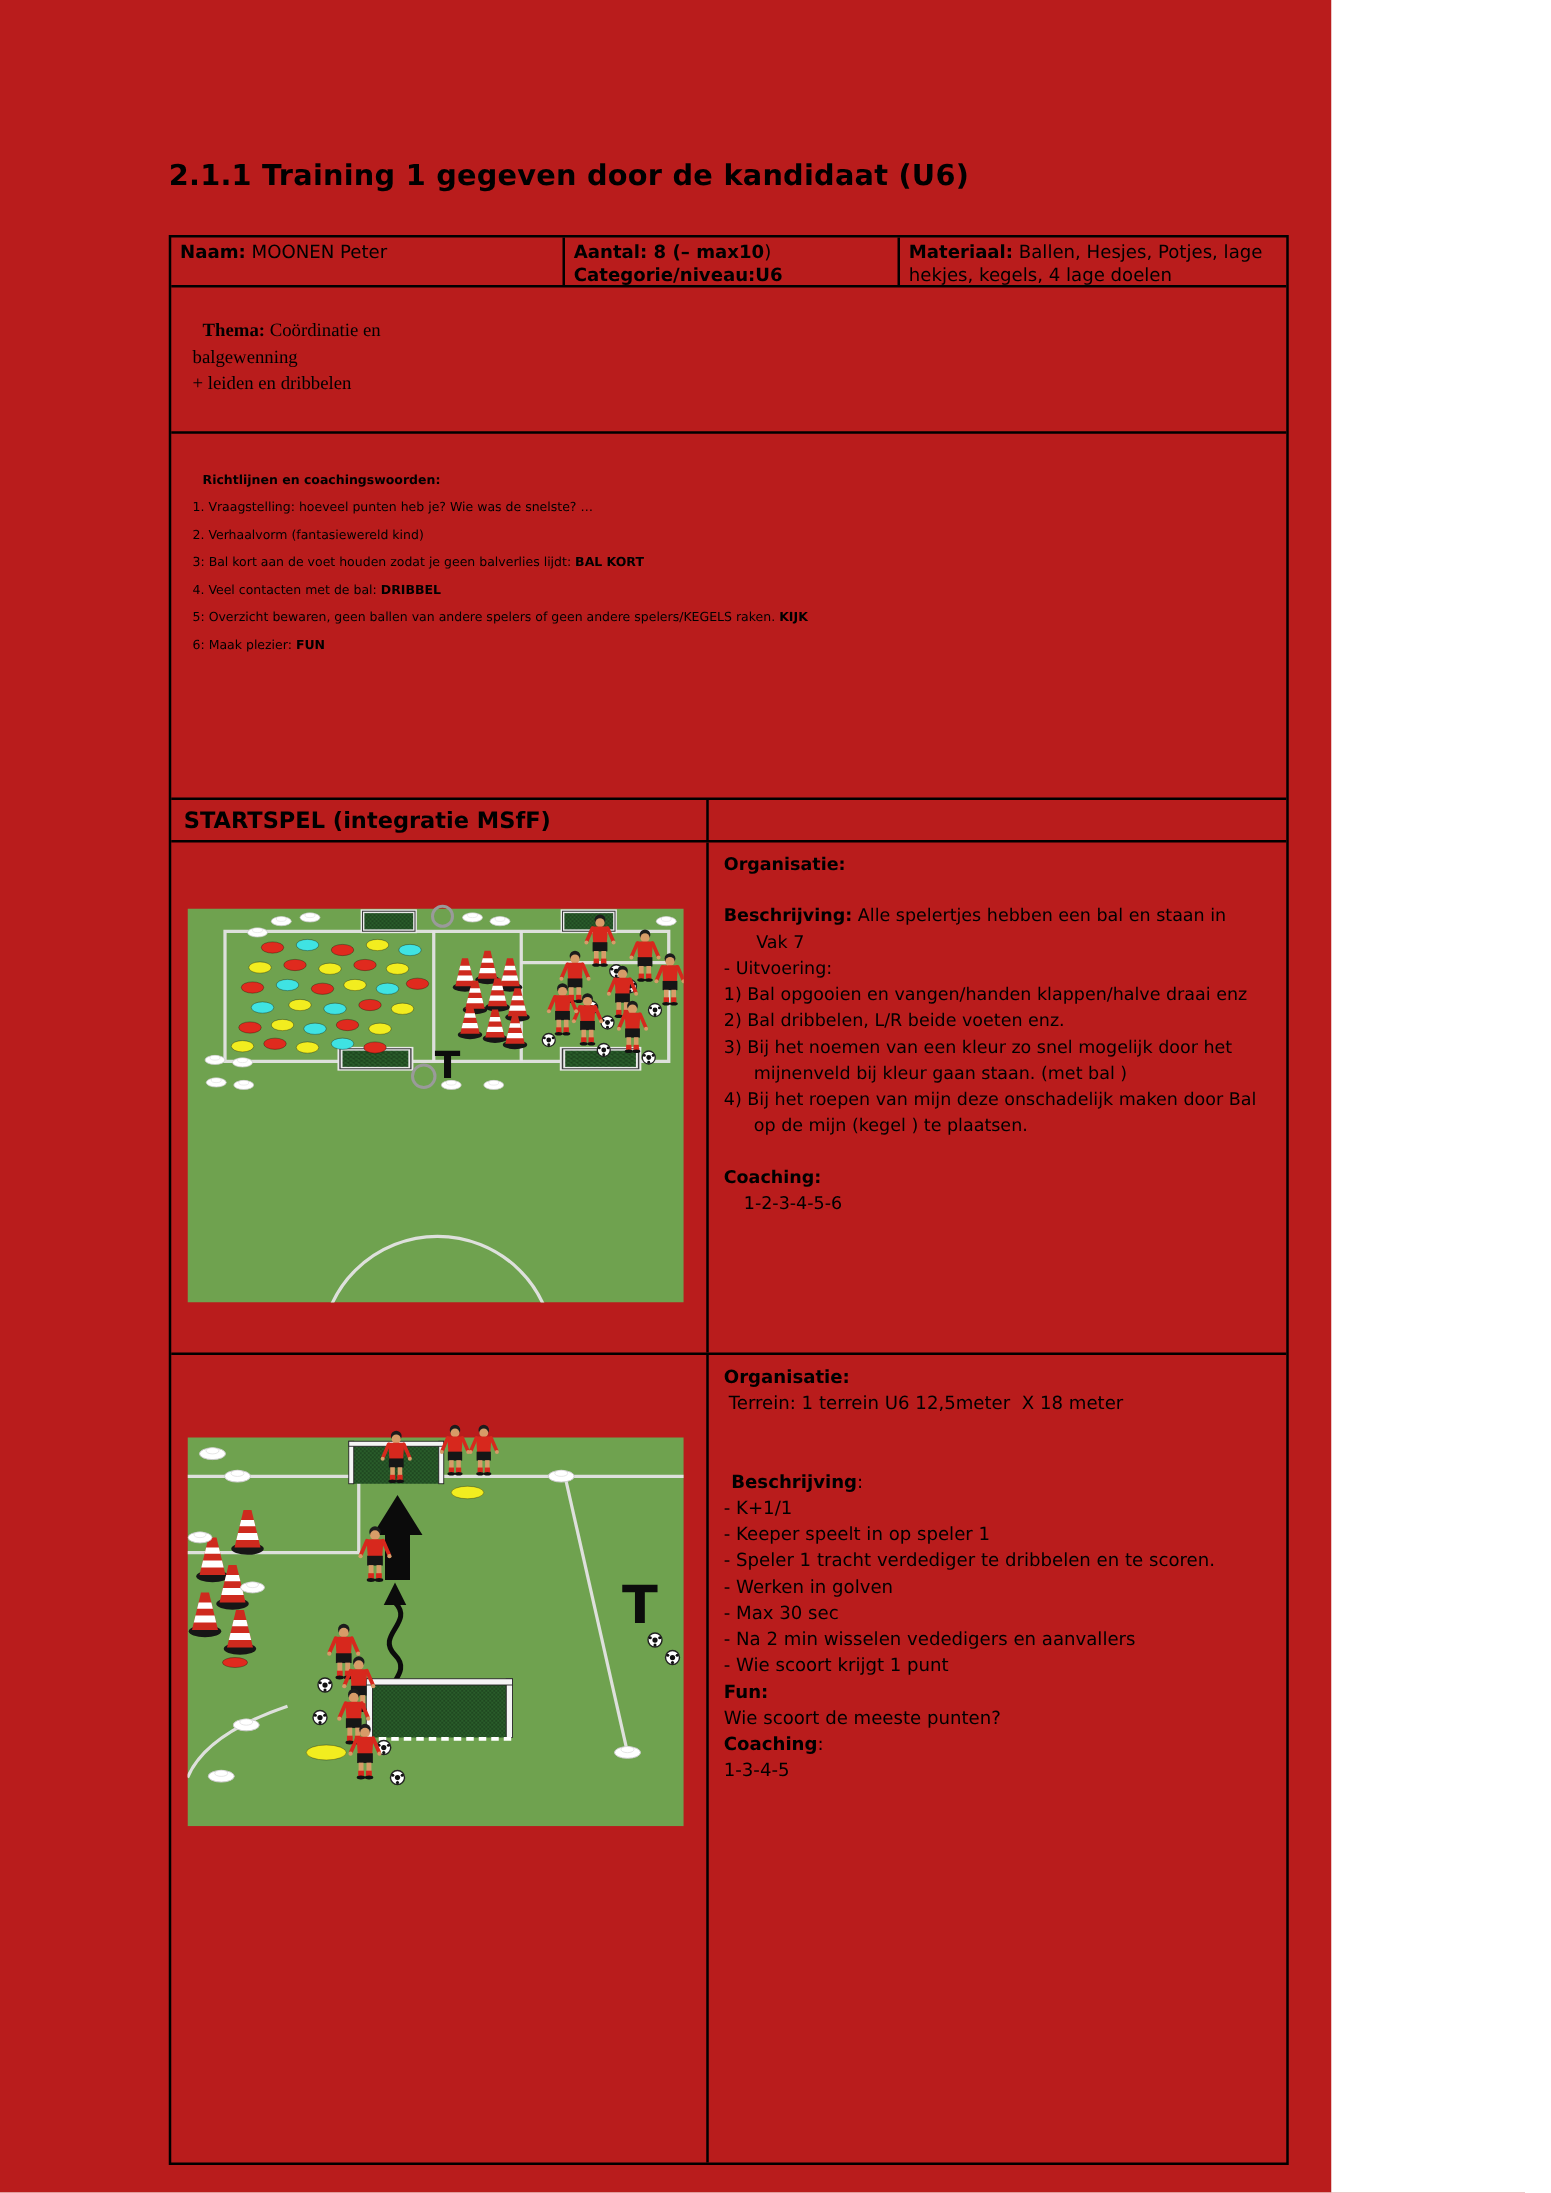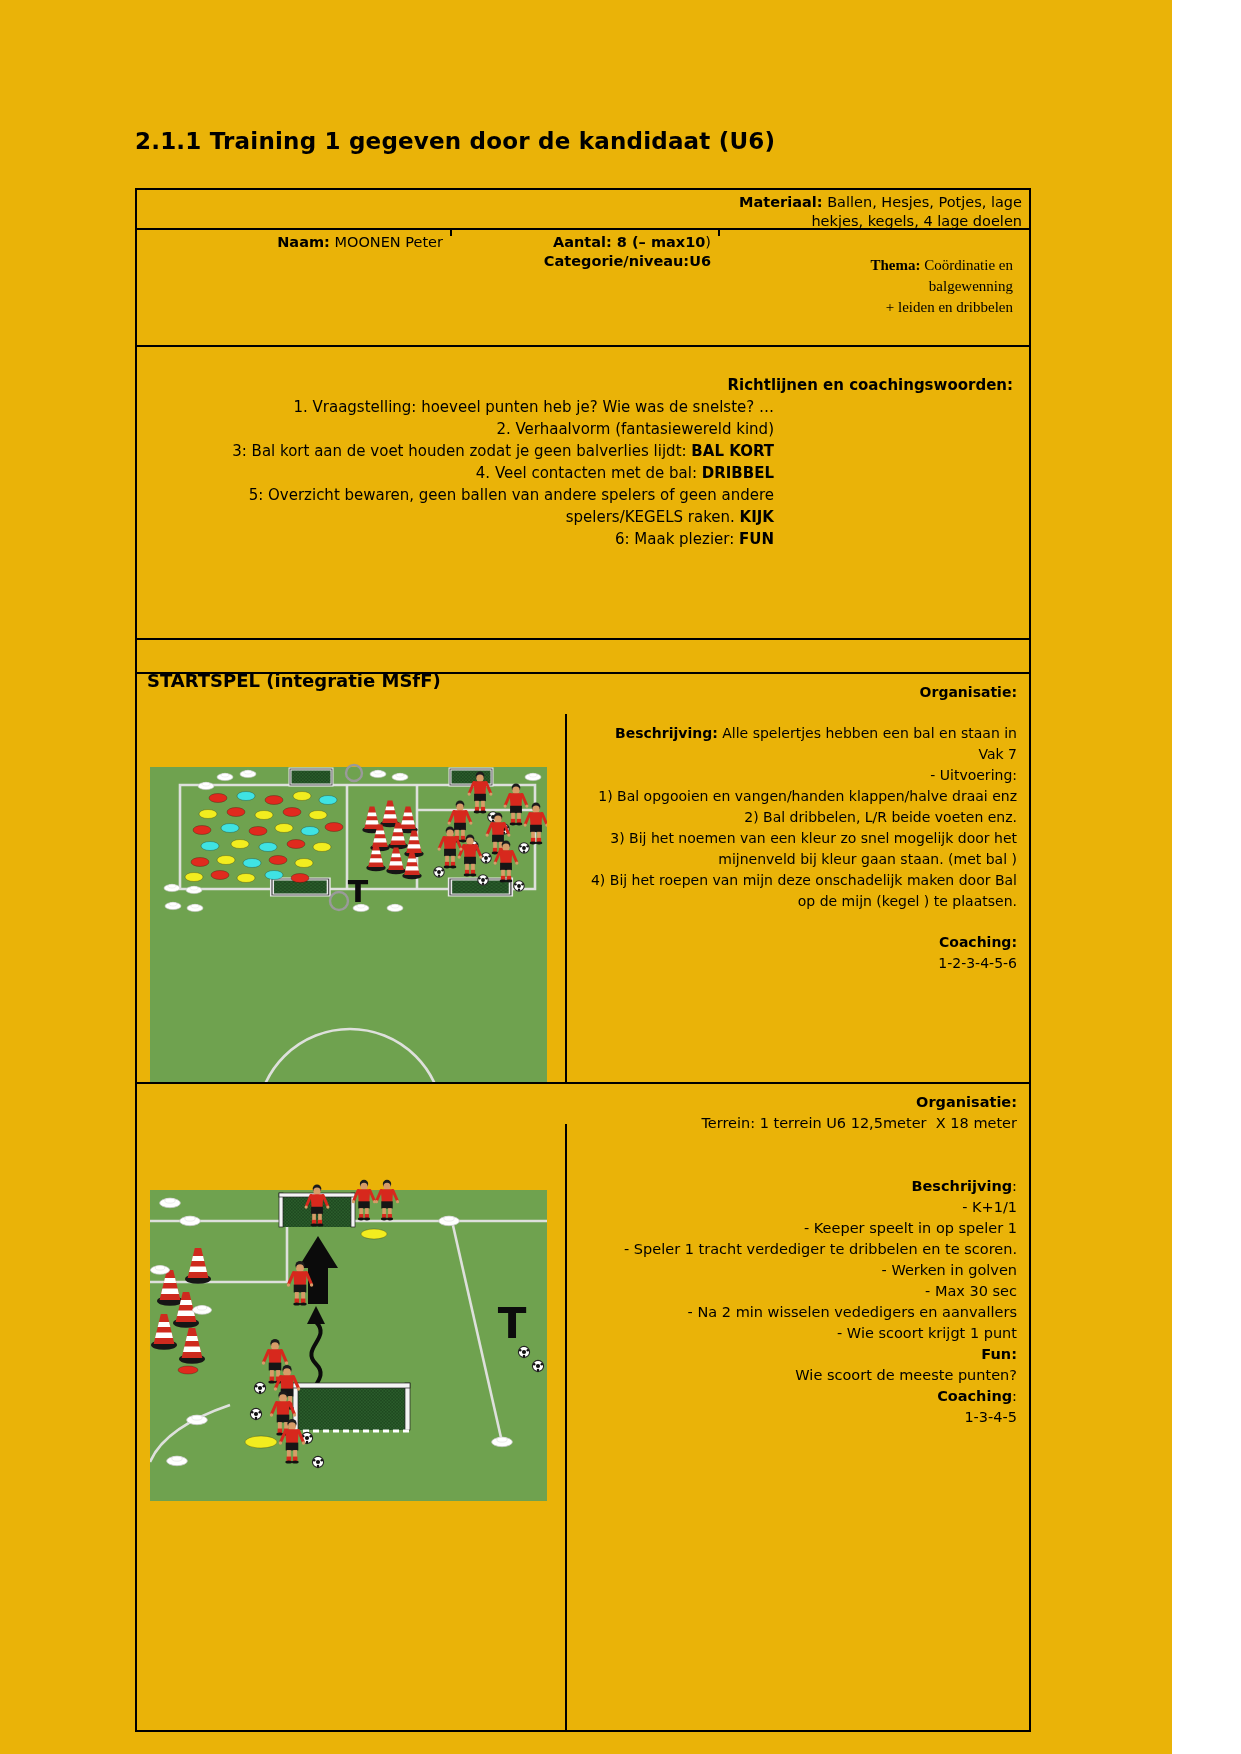--- a/index.html
+++ b/index.html
@@ -1,36 +1,36 @@
 <!DOCTYPE html>
 <html style="--field-green: #6FA24F; --net-green: #2A5D2B; --cone-red: #CE2A1E; --disc-red: #E02A1E; --disc-yellow: #F2ED1F; --disc-cyan: #3FE3E3; --shirt-red: #D7281D; --keeper-yellow: #F2E71F; --skin: #D79C68; --marker-grey: #9A9A9A;"><head>
 <meta charset="utf-8">
 <style>
   html,body{margin:0;padding:0;background:#fff;}
   body{font-family:"DejaVu Sans","Liberation Sans",sans-serif;color:#000;}
-  .page{position:relative;width:1172px;height:1754px;background:#eab308;overflow:hidden;text-align:right;}
+  .page{position:relative;width:1065px;height:1754px;background:#b91c1c;overflow:hidden;}
   .title{position:absolute;left:135px;top:128px;font-size:23px;font-weight:bold;letter-spacing:.2px;}
   .doc-table{position:absolute;left:135px;top:188px;width:896px;height:1544px;border:2px solid #000;display:flex;flex-direction:column;box-sizing:border-box;}
   .row{display:flex;border-bottom:2px solid #000;box-sizing:border-box;}
   .row:last-child{border-bottom:none;flex:1;}
   .cell{box-sizing:border-box;}
-  .cb{border-right:2px solid #000;margin-top:40px;}
+  .cb{border-right:2px solid #000;}
   
   .r1{height:40px;}
   .r1 .cell{font-size:14.5px;line-height:1.3;padding:3px 7px;}
   .c-naam{width:315px;}
   .c-aantal{width:268px;}
   .c-mat{flex:1;}
   
   .r2{height:117px;}
   .r2 .cell{width:100%;font-size:15px;line-height:21px;padding:25px 16px 0 17px;font-family:Liberation Serif, serif;}
   .ind8{padding-left:8px;}
   
   .r3{height:293px;}
-  .r3 .cell{width:100%;font-size:15px;line-height:22px;padding:27px 16px 0 17px;}
+  .r3 .cell{width:100%;font-size:10px;line-height:22px;padding:27px 16px 0 17px;}
   .ritems{max-width:620px;}
   
   .rh{height:34px;}
   .rh .cell{display:flex;align-items:center;font-size:18px;font-weight:bold;}
   .c-l{width:430px;padding-left:10px;}
   .c-r{flex:1;padding-left:12px;}
   
   .r5{height:410px;}
   .r7 .cell, .r5 .cell{position:relative;}
   .rc{flex:1;padding:8px 12px 0 12px;}

